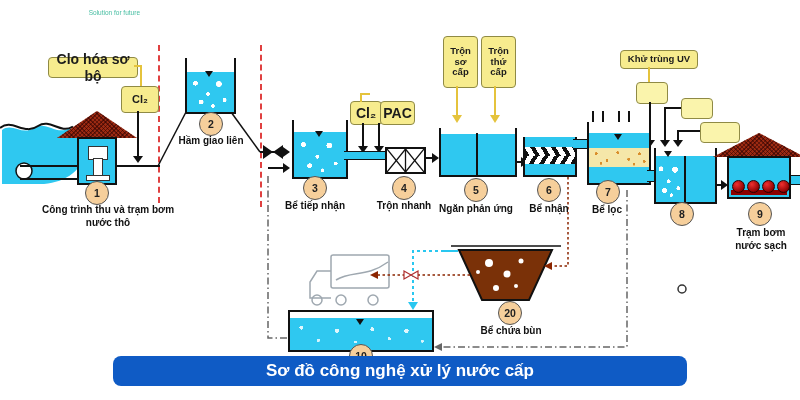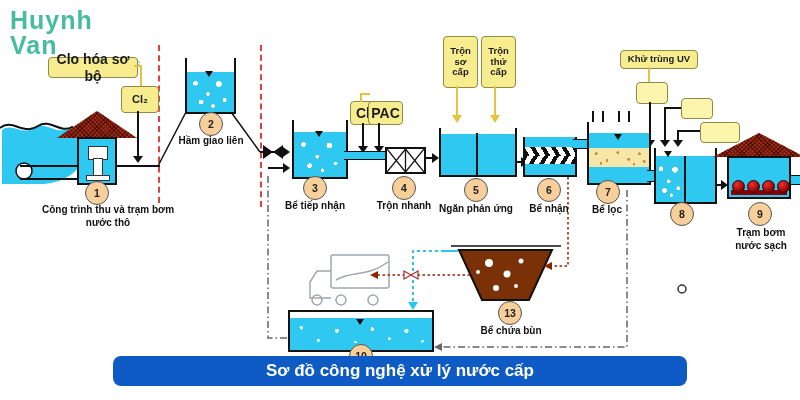--- a/index.html
+++ b/index.html
@@ -69,21 +69,20 @@
   .banner{position:absolute;left:113px;top:356px;width:574px;height:30px;background:#0F5BC5;border-radius:8px;
           display:flex;align-items:center;justify-content:center;color:#fff;font-size:17px;font-weight:bold;}
   svg.overlay{position:absolute;left:0;top:0;pointer-events:none;}
 </style>
 </head>
 <body>
 
 <div class="canvas">
 
   <div class="abs" style="left:10px;top:8px;width:130px;">
-    <div class="logo-title">Huynh Van</div>
     <div class="logo-sub">Solution for future</div>
   </div>
 
   <div class="rdash" style="left:158px;top:45px;height:158px;"></div>
   <div class="rdash" style="left:260px;top:45px;height:162px;"></div>
 
   <svg class="overlay" width="800" height="400" viewBox="0 0 800 400">
     <path d="M2,130 C12,122 22,136 34,128 C46,120 56,136 70,128 L84,136 L86,148 C84,170 66,182 44,184 L2,184 Z" fill="#2FC8F0"></path>
     <path d="M0,128 C12,118 24,136 38,126 C50,118 60,134 72,127 L86,137" stroke="#111" stroke-width="2" fill="none"></path>
     <circle cx="24" cy="171" r="8" fill="#fff" stroke="#111" stroke-width="1.5"></circle>
@@ -151,21 +150,21 @@
     </g>
     <circle cx="682" cy="289" r="4" fill="#fff" stroke="#333" stroke-width="1.5"></circle>
   </svg>
 
   <div class="ybox" style="left:48px;top:57px;width:88px;height:19px;">Clo hóa sơ bộ</div>
   <div class="ybox" style="left:121px;top:86px;width:36px;height:25px;font-size:11px;">Cl₂</div>
   <div class="yhl" style="left:134px;top:65px;width:8px;"></div>
   <div class="yvl" style="left:140px;top:65px;height:21px;"></div>
 
   <div class="ybox" style="left:350px;top:101px;width:30px;height:22px;">Cl₂</div>
-  <div class="ybox" style="left:368px;top:101px;width:33px;height:22px;">PAC</div>
+  <div class="ybox" style="left:380px;top:101px;width:33px;height:22px;">PAC</div>
   <div class="yhl" style="left:360px;top:93px;width:10px;"></div>
   <div class="yvl" style="left:360px;top:93px;height:9px;"></div>
 
   <div class="ybox" style="left:443px;top:36px;width:33px;height:50px;font-size:9.5px;">Trộn
 sơ
 cấp</div>
   <div class="ybox" style="left:481px;top:36px;width:33px;height:50px;font-size:9.5px;">Trộn
 thứ
 cấp</div>
   <div class="yvl" style="left:456px;top:86px;height:30px;"></div>
@@ -293,21 +292,21 @@
   <div class="num" style="left:85px;top:181px;">1</div>
   <div class="num" style="left:199px;top:112px;">2</div>
   <div class="num" style="left:303px;top:176px;">3</div>
   <div class="num" style="left:392px;top:176px;">4</div>
   <div class="num" style="left:464px;top:178px;">5</div>
   <div class="num" style="left:537px;top:178px;">6</div>
   <div class="num" style="left:596px;top:180px;">7</div>
   <div class="num" style="left:670px;top:202px;">8</div>
   <div class="num" style="left:748px;top:202px;">9</div>
   <div class="num" style="left:349px;top:344px;">10</div>
-  <div class="num" style="left:498px;top:301px;">13</div>
+  <div class="num" style="left:498px;top:301px;">20</div>
 
   <div class="slabel" style="left:28px;top:204px;width:160px;">Công trình thu và trạm bơm
 nước thô</div>
   <div class="slabel" style="left:168px;top:135px;width:86px;">Hầm giao liên</div>
   <div class="slabel" style="left:283px;top:200px;width:64px;">Bể tiếp nhận</div>
   <div class="slabel" style="left:370px;top:200px;width:68px;">Trộn nhanh</div>
   <div class="slabel" style="left:434px;top:203px;width:84px;">Ngăn phản ứng</div>
   <div class="slabel" style="left:520px;top:203px;width:58px;">Bể nhận</div>
   <div class="slabel" style="left:578px;top:204px;width:58px;">Bể lọc</div>
   <div class="slabel" style="left:722px;top:227px;width:78px;">Trạm bơm

